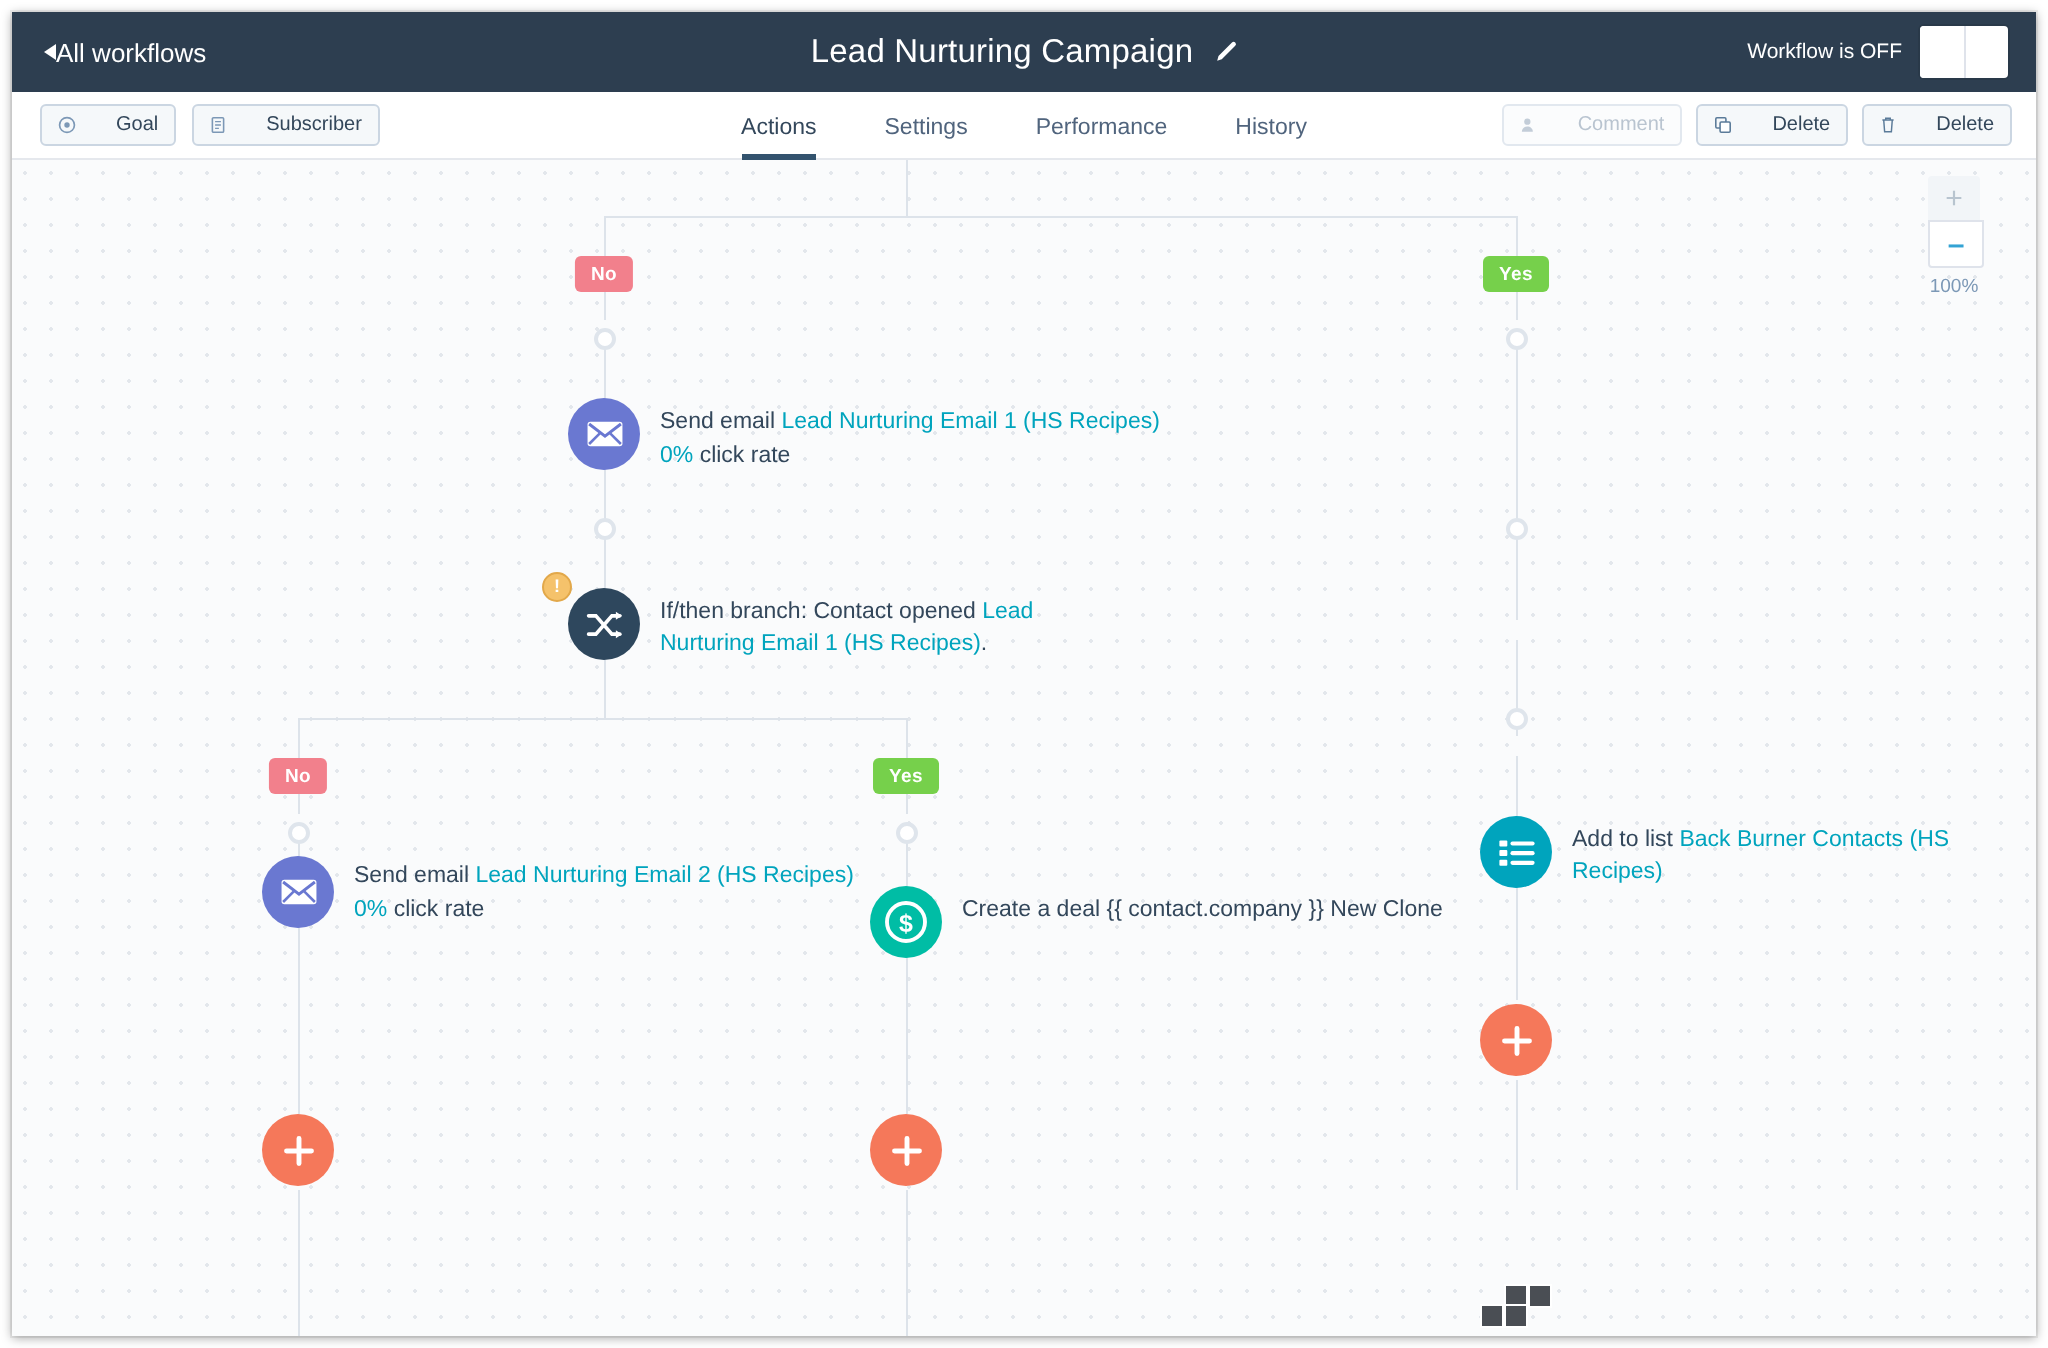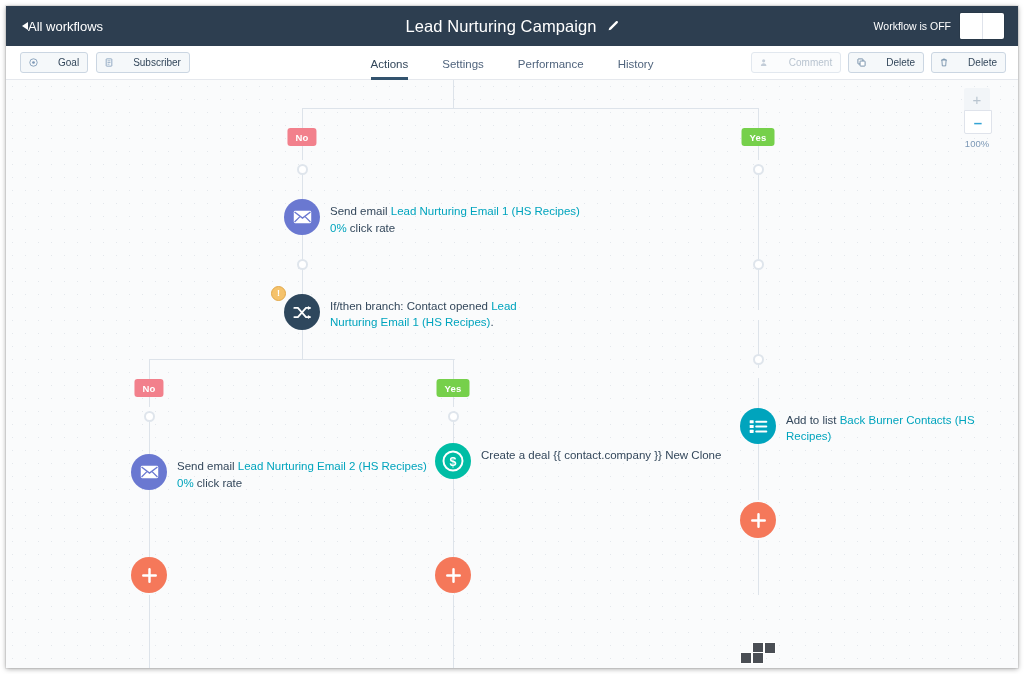--- a/index.html
+++ b/index.html
@@ -461,21 +461,21 @@
           <path d="M1.5 13.8h4.2L15 3.2h4.6" fill="none" stroke="#ffffff" stroke-width="2.1" stroke-linecap="round"></path>
           <path d="M17.3 0.9 20.8 3.2l-3.5 2.3z" fill="#ffffff"></path>
           <path d="M17.3 11.5 20.8 13.8l-3.5 2.3z" fill="#ffffff"></path>
         </svg>
       </div>
       <div class="node-text" style="max-width:218px;">
         <span>If/then branch: Contact opened </span><span class="lnk">Lead Nurturing Email 1 (HS Recipes)</span><span>.</span>
       </div>
     </div>
 
-    <div class="node" style="left:125px; top:374px;">
+    <div class="node" style="left:125px; top:346px;align-items:flex-end;">
       <div class="node-icon email">
         <svg width="19" height="14" viewBox="0 0 22 16">
           <rect x="0.9" y="0.9" width="20.2" height="14.2" rx="1.6" fill="#ffffff"></rect>
           <path d="M1.8 2.2 11 9.2l9.2-7" fill="none" stroke="#6a78d1" stroke-width="1.7"></path>
           <path d="M1.8 13.8 8 7.6M20.2 13.8 14 7.6" fill="none" stroke="#6a78d1" stroke-width="1.5"></path>
         </svg>
       </div>
       <div class="node-text">
         <span>Send email </span><span class="lnk">Lead Nurturing Email 2 (HS Recipes)</span>
         <span class="sub"><span class="pct">0%</span><span class="sub-rest"> click rate</span></span>

